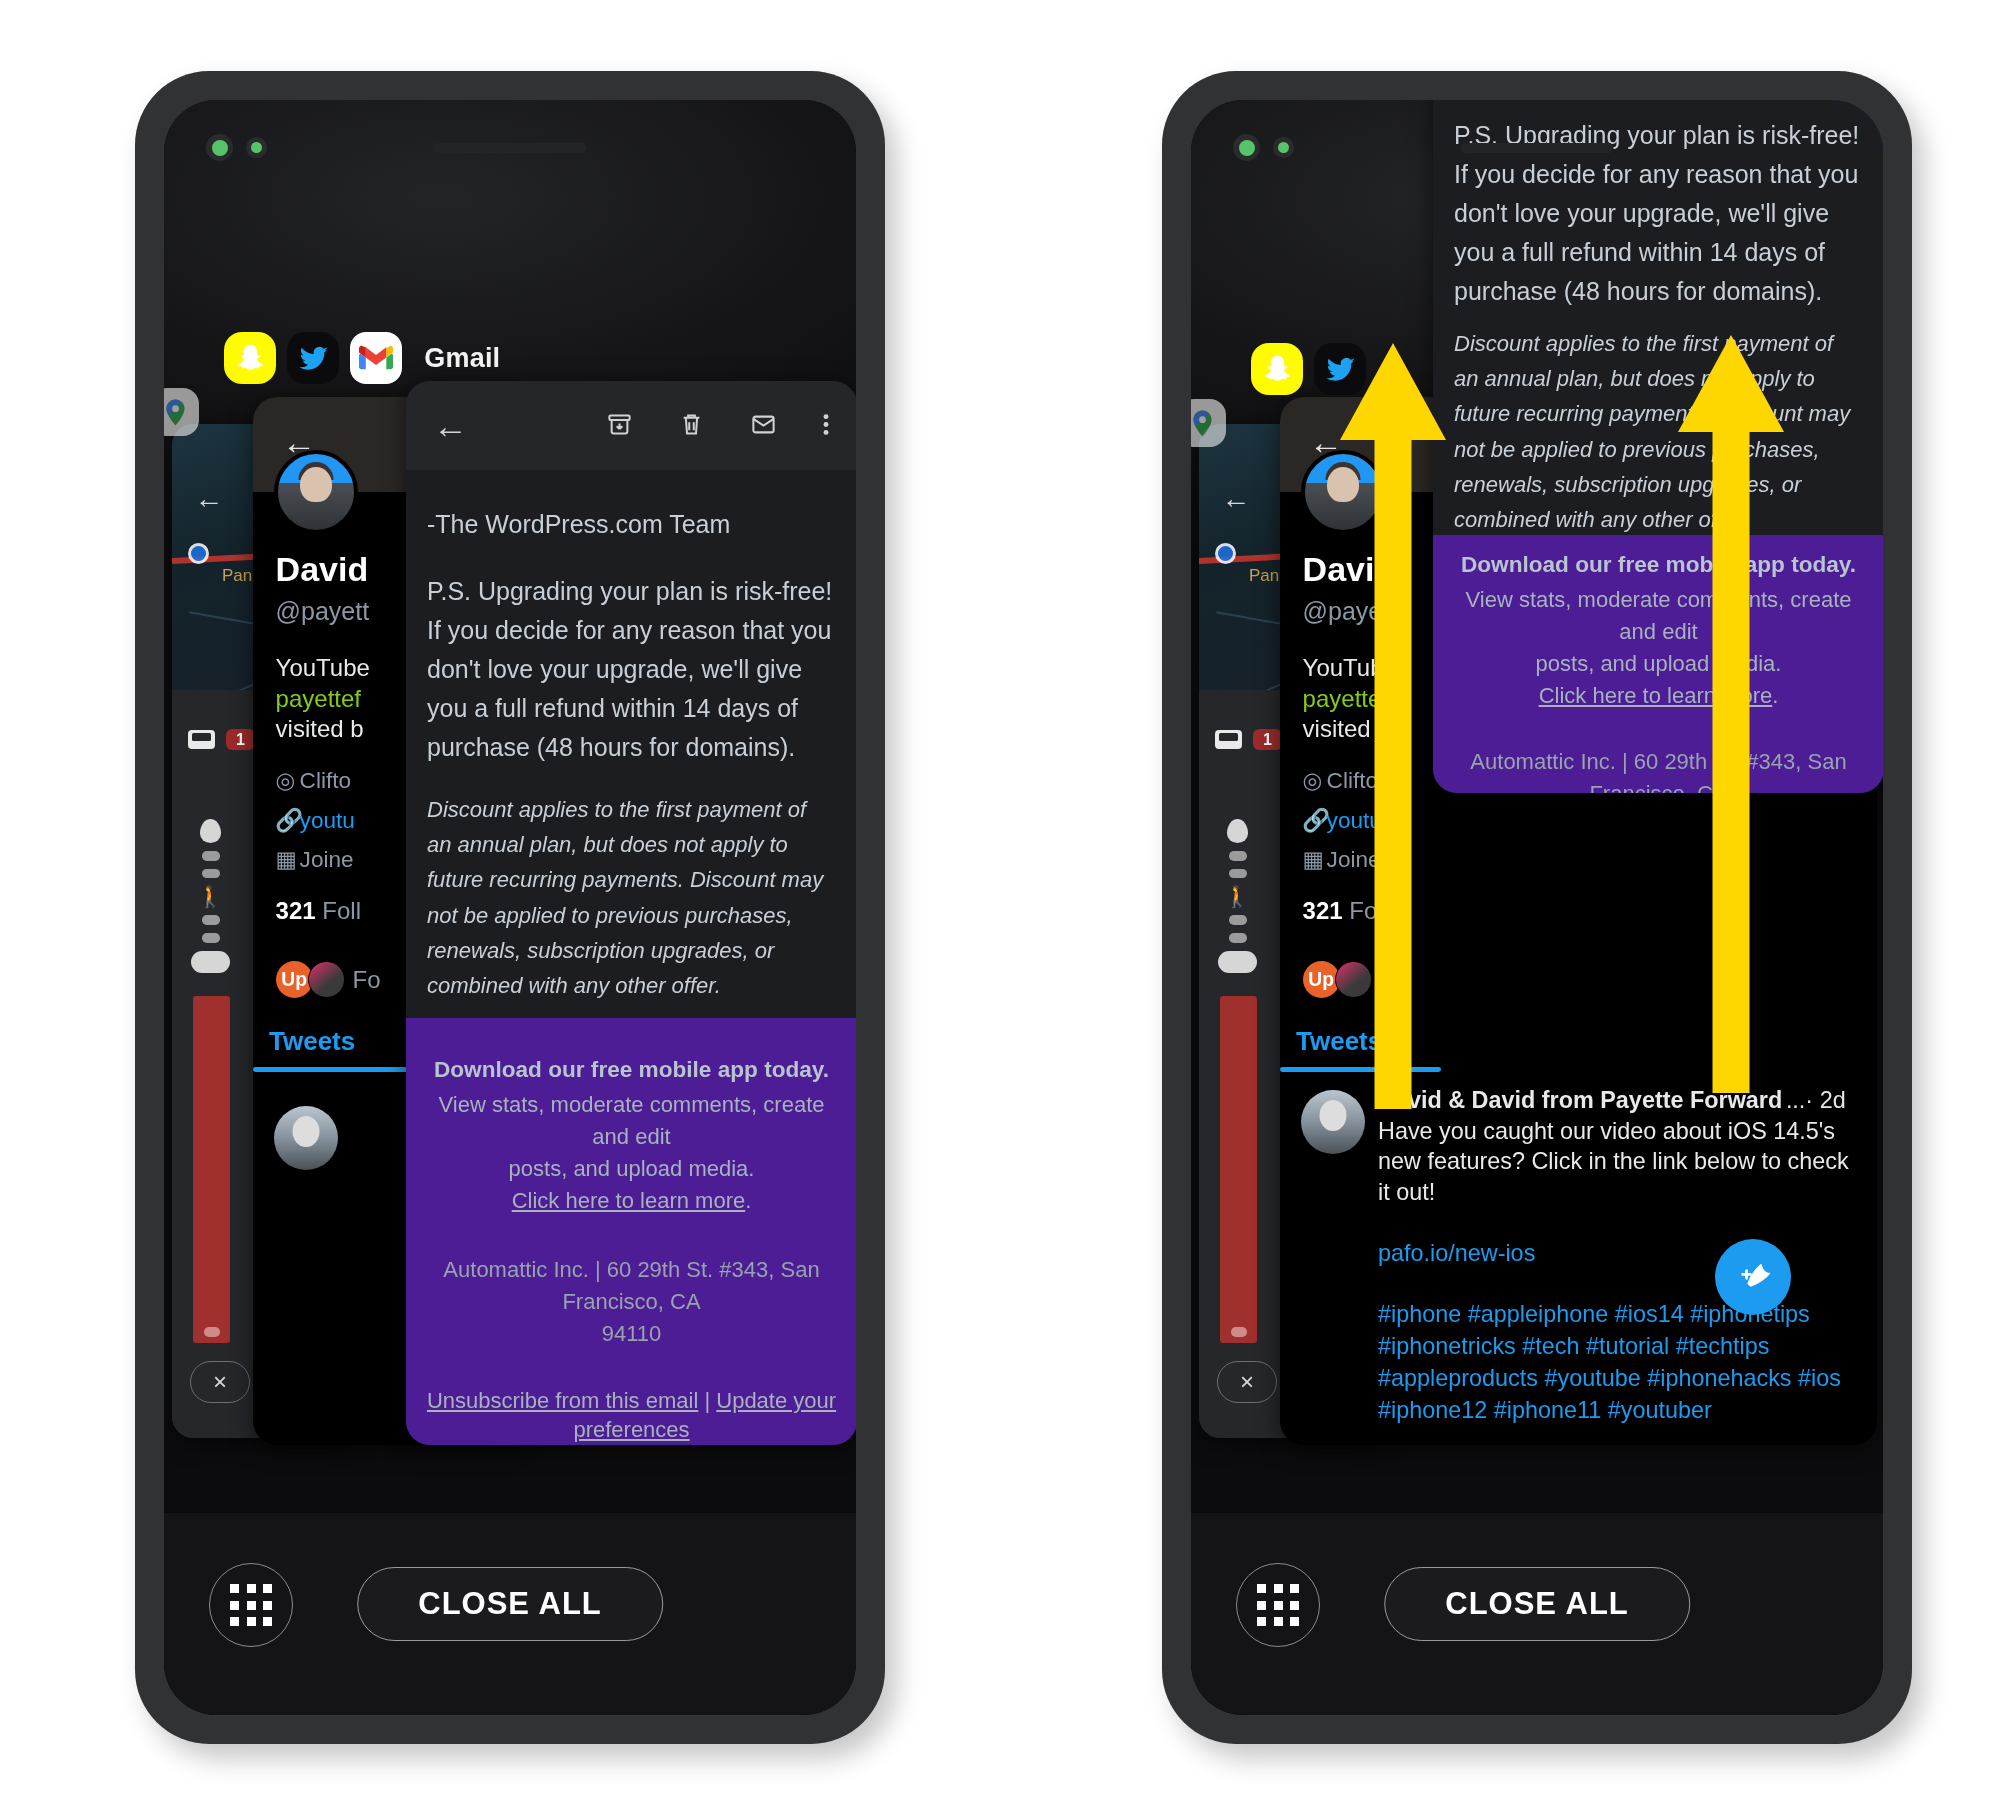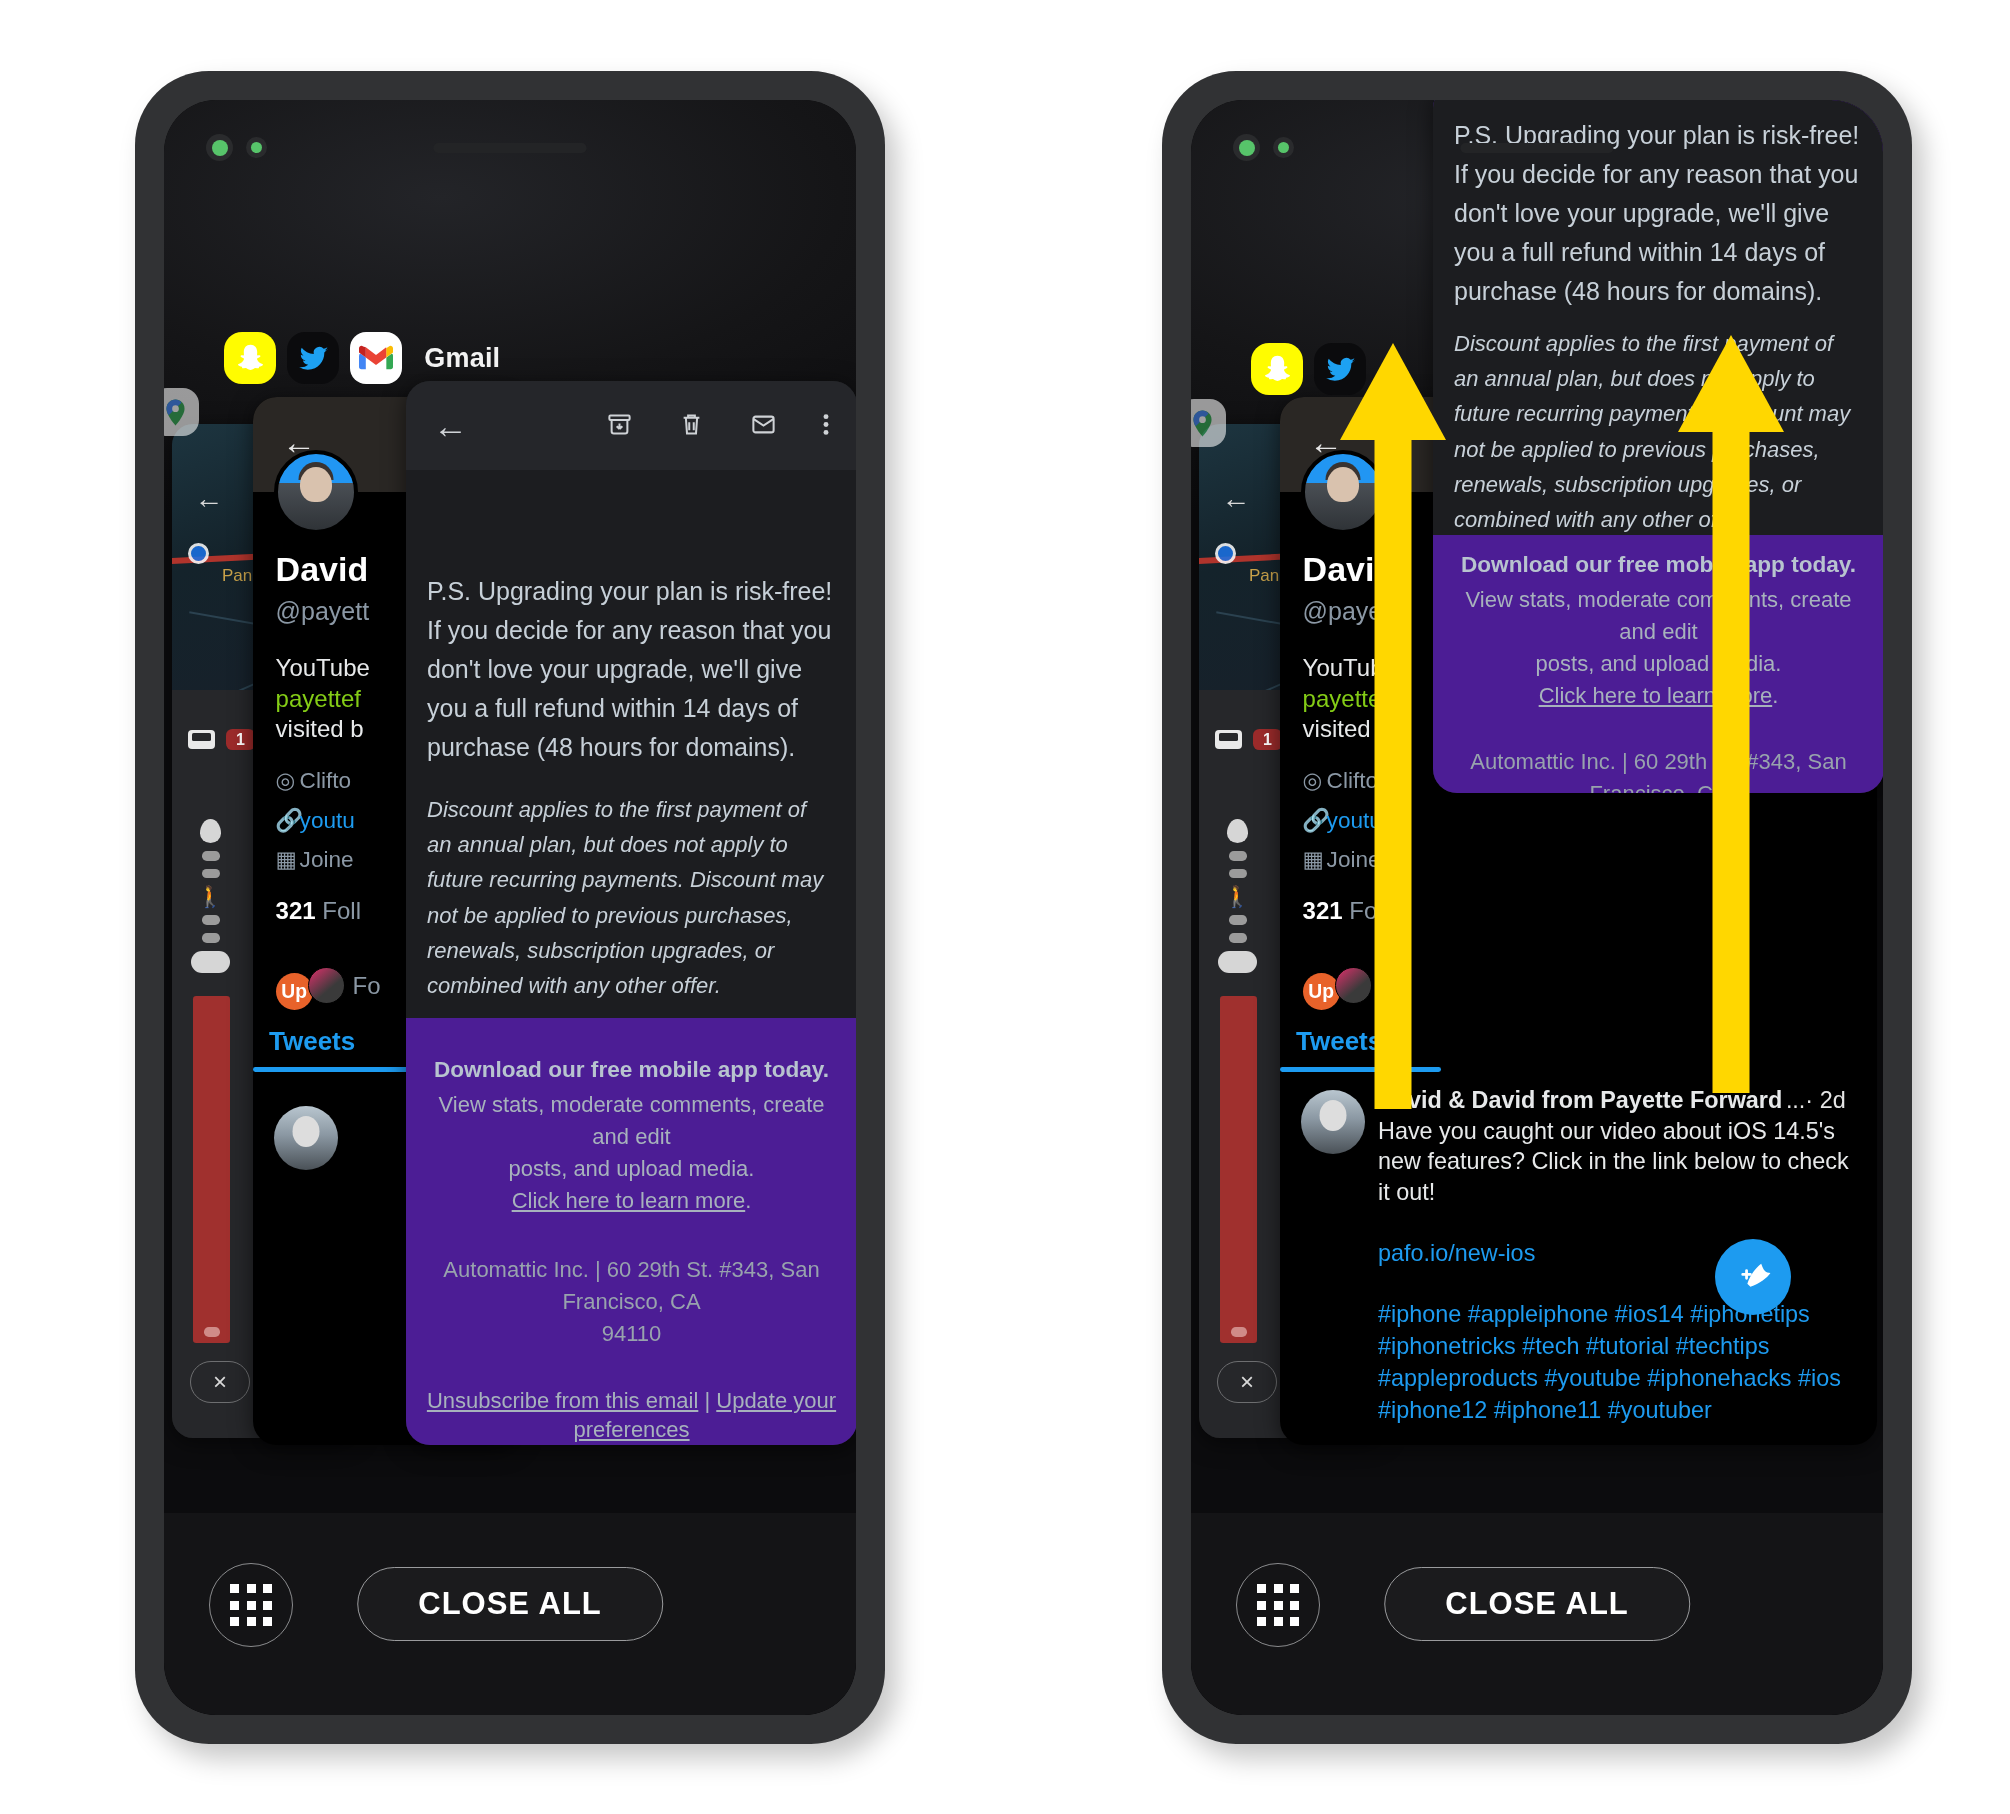--- a/index.html
+++ b/index.html
@@ -118,21 +118,21 @@
   .tw-name { position:absolute; left:22.6px; top:153px; color:#fff; font-size:34px; font-weight:bold; white-space:nowrap;}
   .tw-handle { position:absolute; left:22.6px; top:200px; color:#8b98a5; font-size:25px; white-space:nowrap;}
   .tw-bio { position:absolute; left:22.6px; top:256px; color:#e7e9ea; font-size:24px; line-height:1.28; white-space:nowrap;}
   .tw-bio .lnk { color:#84cc16; }
   .tw-meta { position:absolute; left:22.6px; top:364px; color:#8b98a5; font-size:22.6px; line-height:1.75; white-space:nowrap;}
   .tw-meta .lnk { color:#1d9bf0; }
   .tw-meta .mi { display:inline-block; width:24px; }
   .tw-stats { position:absolute; left:22.6px; top:500px; color:#8b98a5; font-size:24px; white-space:nowrap;}
   .tw-stats b { color:#fff; }
   .tw-foll { position:absolute; left:22.6px; top:564px; display:flex; align-items:center; gap:8px;}
-  .fav1 { width:37px;height:37px;border-radius:50%;background:#e8622a;display:flex;align-items:center;justify-content:center;color:#fff;font-size:19.3px;font-weight:bold;margin-top:12px;}
+  .fav1 { width:37px;height:37px;border-radius:50%;background:#e8622a;display:flex;align-items:center;justify-content:center;color:#fff;font-size:19.3px;font-weight:bold;}
   .fav2 { width:37px;height:37px;border-radius:50%;background:linear-gradient(140deg,#e1306c,#3a3a3a 60%);margin-left:-13px;border:1.6px solid #000;}
   .tw-foll span { color:#8b98a5; font-size:24px; white-space:nowrap;}
   .tw-tabs { position:absolute; left:16px; top:629px; color:#1d9bf0; font-size:26px; font-weight:bold; }
   .tw-tabs:after { content:""; position:absolute; left:-16px; bottom:-14.5px; width:161px; height:4.8px; background:#1d9bf0; border-radius:2.4px;}
   .tw-avat2 { position:absolute; width:64px; height:64px; border-radius:50%;
      background: linear-gradient(180deg,#b9c6cf 0%, #8b98a3 45%, #4a5157 100%); overflow:hidden;}
   .tw-avat2 .h2 { position:absolute; left:50%; top:9.7px; transform:translateX(-50%); width:27px;height:31px;border-radius:50%;background:#ddd;}
   .tweet-name { color:#e7e9ea; font-size:23.4px; font-weight:bold; }
   .tweet-meta { color:#e5e5e5; font-size:23.4px; font-weight:normal;}
   .tweet-body { color:#e7e9ea; font-size:23.4px; line-height:1.32; }
@@ -324,20 +324,21 @@
                     <circle cx="3" cy="5" r="2.2" fill="#cfd2d6"></circle>
                     <circle cx="3" cy="12" r="2.2" fill="#cfd2d6"></circle>
                     <circle cx="3" cy="19" r="2.2" fill="#cfd2d6"></circle>
                   </svg>
               </span>
             </div>
           </div>
 
           <div class="gm-body">
             <div class="mail-panel" style="left:0; top:0; right:0; height:548px; background:#1c1d20;">
+              <div class="mail-txt" style="position:absolute; left:21px; top:35px; right:21px;">-The WordPress.com Team</div>
               <div class="mail-txt" style="position:absolute; left:21px; top:102px; right:21px;">P.S. Upgrading your plan is risk-free! If you decide for any reason that you don't love your upgrade, we'll give you a full refund within 14 days of purchase (48 hours for domains).</div>
               <div class="mail-italic" style="position:absolute; left:21px; top:322px; right:21px;">Discount applies to the first payment of an annual plan, but does not apply to future recurring payments. Discount may not be applied to previous purchases, renewals, subscription upgrades, or combined with any other offer.</div>
             </div>
 
             <div class="mail-foot" style="position:absolute; left:0; right:0; top:587px; padding:0 18px;">
               <div class="b">Download our free mobile app today.</div>
               <div class="n" style="margin-top:6.4px;">View stats, moderate comments, create and edit</div>
               <div class="n">posts, and upload media.</div>
               <div><span class="u">Click here to learn more</span><span class="n">.</span></div>
               <div class="mail-addr" style="margin-top:37px;">Automattic Inc. | 60 29th St. #343, San Francisco, CA</div>

